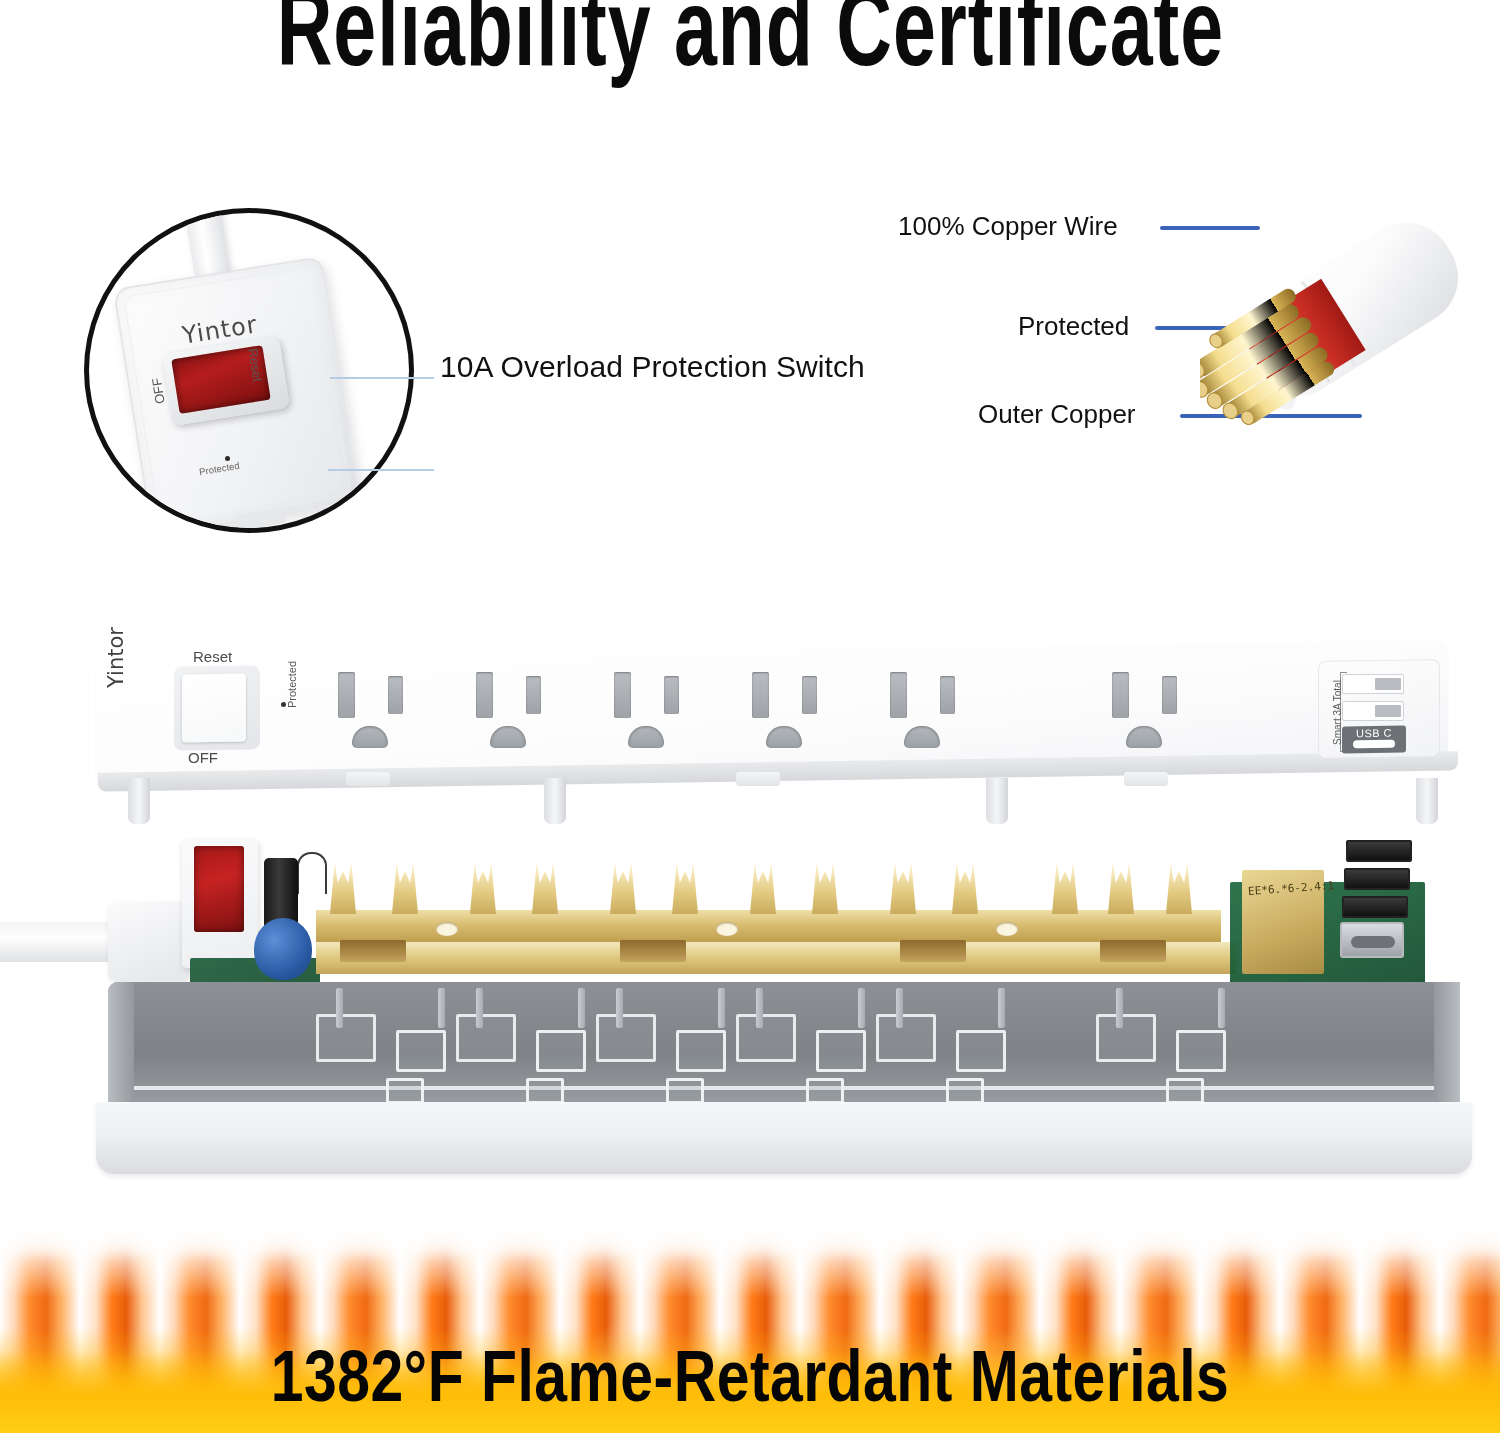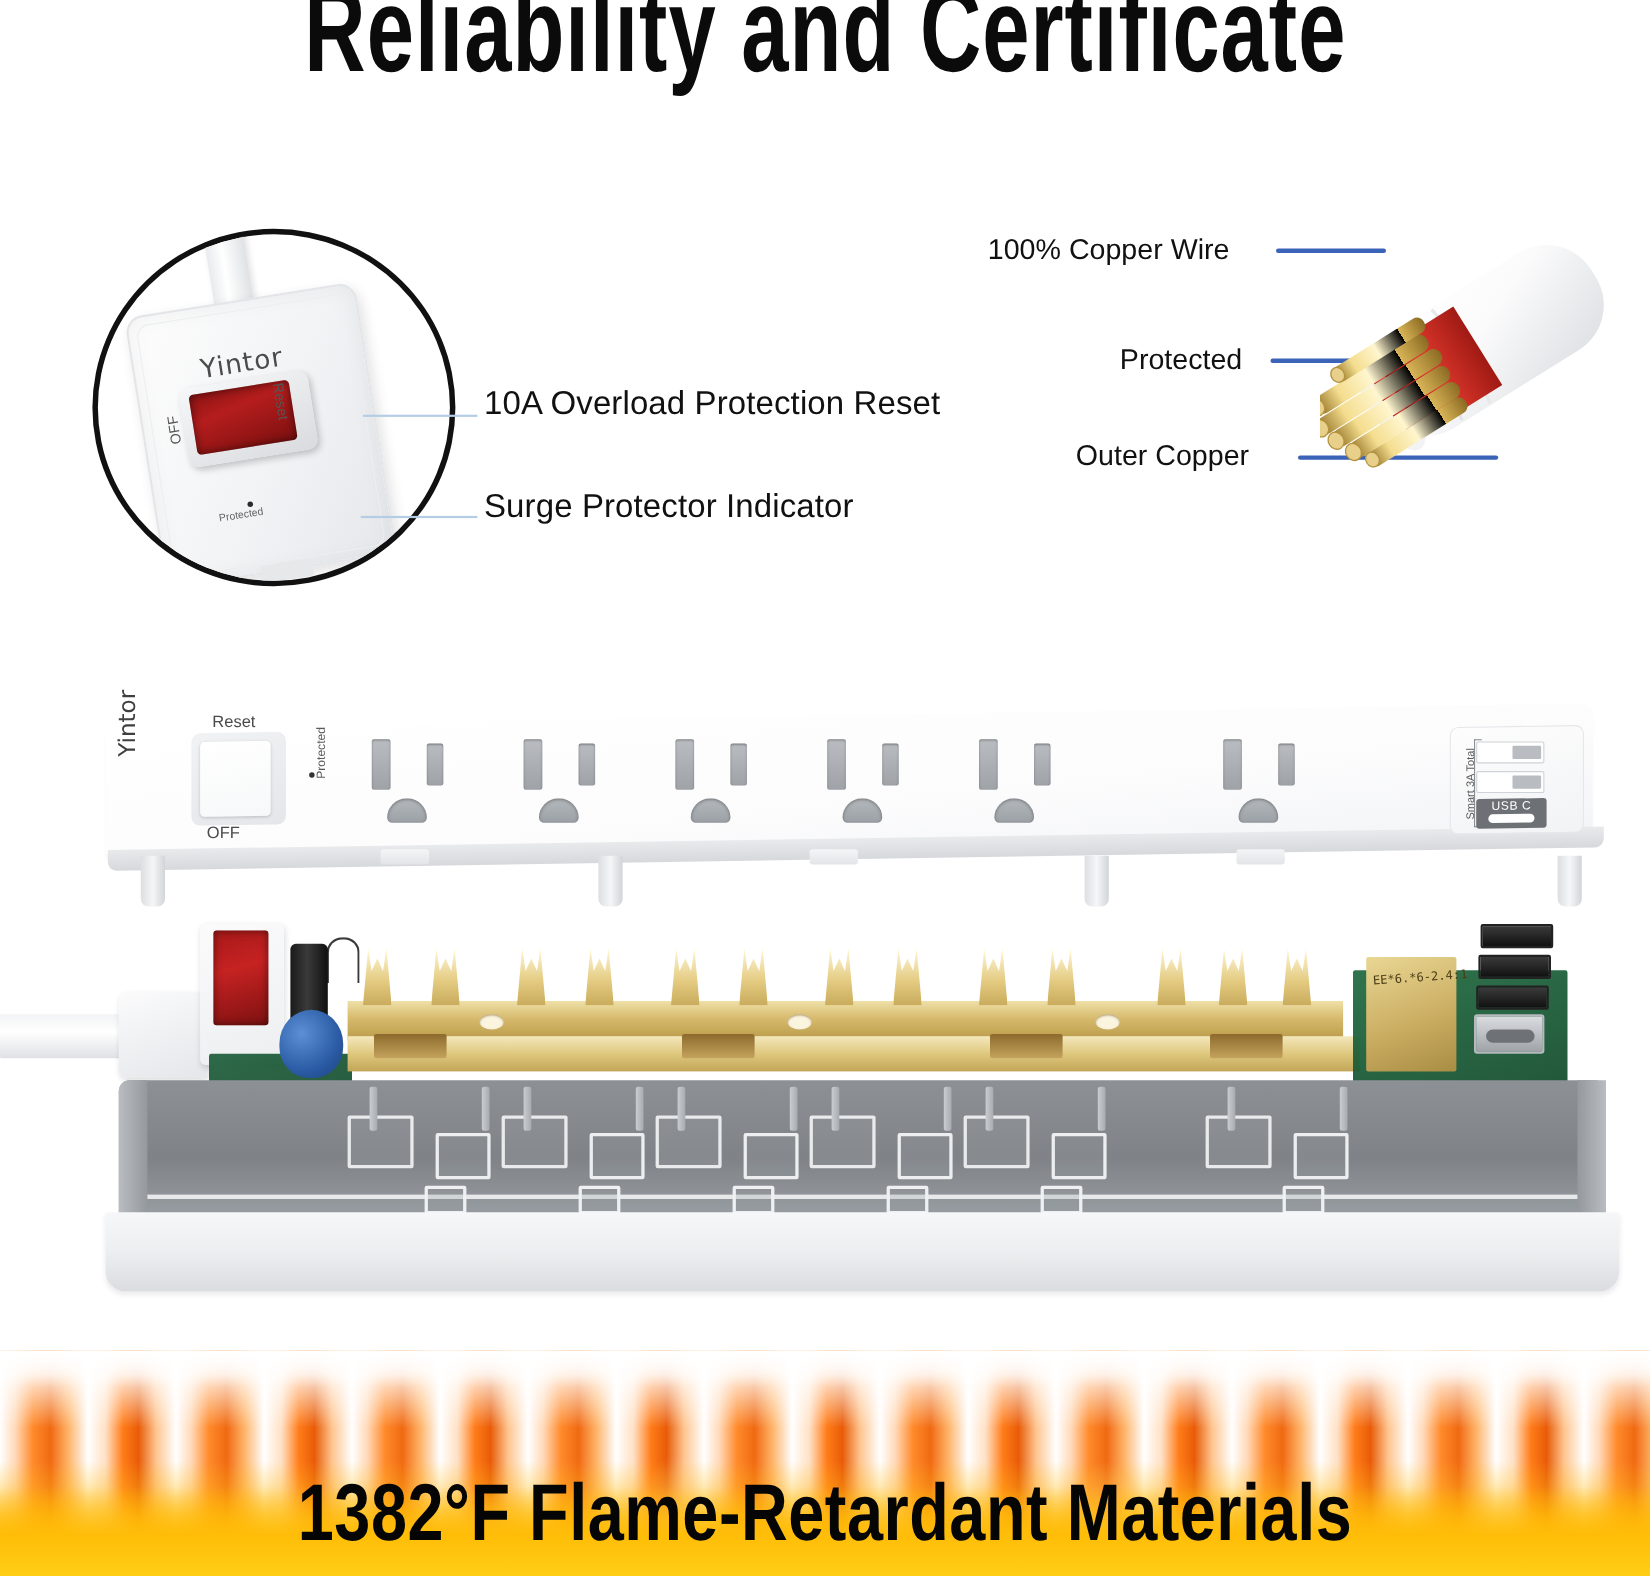--- a/index.html
+++ b/index.html
@@ -394,22 +394,21 @@
   <div class="ci-off">OFF</div>
   <div class="ci-dot"></div>
   <div class="ci-protected">Protected</div>
   <div class="ci-foot"></div>
 </div>
 
 <div class="lead-l1"></div>
 <div class="lead-l2"></div>
 
 <div class="callout-left">
-  <div class="c-head1">10A Overload Protection Reset</div>
-  <div class="c-head2">Surge Protector Indicator</div>
+  <div class="c-head1">10A Overload Protection Switch</div>
 </div>
 
 <div class="cable-label cl-copper">100% Copper Wire</div>
 <div class="cable-label cl-insul">Protected</div>
 <div class="cable-label cl-outer">Outer Copper</div>
 <div class="cable-line cline-copper"></div>
 <div class="cable-line cline-insul"></div>
 <div class="cable-line cline-outer"></div>
 
 <div class="cable-art">

